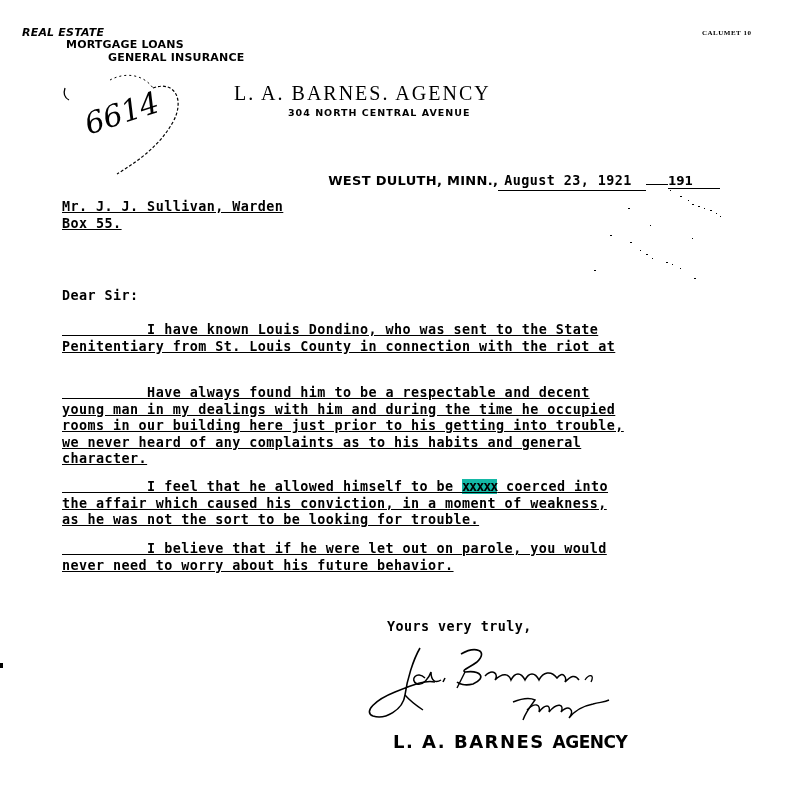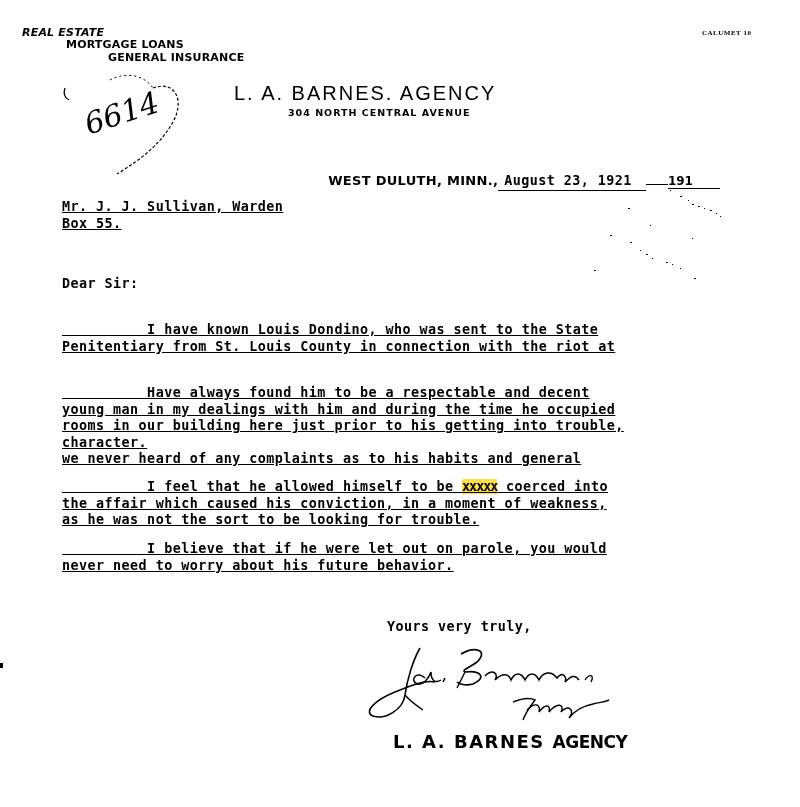--- a/index.html
+++ b/index.html
@@ -3,29 +3,29 @@
   <meta charset="utf-8">
   <style>
     html, body { margin: 0; padding: 0; background: #ffffff; }
     body {
       width: 800px; height: 807px; position: relative; overflow: hidden;
       color: #000; font-family: "DejaVu Sans", sans-serif;
     }
     .abs { position: absolute; white-space: pre; }
     .svc { font-family: "DejaVu Sans", sans-serif; font-weight: bold; font-size: 11px; letter-spacing: 0.2px; }
     .calumet { font-family: Liberation Serif, serif; font-weight: bold; font-size: 7px; letter-spacing: 0.5px; }
-    .agency-title { font-family: Liberation Sans, sans-serif; font-size: 20px; letter-spacing: 2px; }
+    .agency-title { font-family: Liberation Serif, serif; font-size: 20px; letter-spacing: 2px; }
     .agency-addr { font-family: "DejaVu Sans", sans-serif; font-weight: bold; font-size: 9.5px; letter-spacing: 1px; }
     .place { font-family: "DejaVu Sans", sans-serif; font-weight: bold; font-size: 13px; letter-spacing: 0.3px; }
     .typed { font-family: "DejaVu Sans Mono", monospace; font-weight: bold; font-size: 13.4px; line-height: 16.5px; letter-spacing: 0.45px; }
     .date-field { border-bottom: 1.5px solid #000; display: inline-block; }
     .year-field { border-bottom: 1.5px solid #000; display: inline-block; width: 52px; font-family: "DejaVu Sans", sans-serif; font-weight: bold; font-size: 12px; }
     .para { position: absolute; left: 62px; width: 680px; text-decoration: underline; }
     .line { display: block; white-space: pre; }
-    .strike { background: #fde047; color: #000; letter-spacing: -1px; }
+    .strike { background: #14b8a6; color: #000; letter-spacing: -1px; }
     .footer-agency { font-family: "DejaVu Sans", sans-serif; font-weight: bold; font-size: 18px; letter-spacing: 1.5px; }
     .footer-agency .smudge { letter-spacing: -0.5px; font-size: 17px; }
     svg { position: absolute; overflow: visible; }
   </style>
 </head>
 <body>
 
 <div class="abs svc" style="left:22px; top:26px;font-style:italic;">REAL ESTATE</div>
 <div class="abs svc" style="left:66px; top:38px;">MORTGAGE LOANS</div>
 <div class="abs svc" style="left:108px; top:51px;">GENERAL INSURANCE</div>
@@ -71,33 +71,33 @@
     <rect x="72" y="78" width="1" height="1"></rect>
       <rect x="86" y="82" width="2" height="1"></rect>
       <rect x="92" y="84" width="1" height="1"></rect>
     <rect x="100" y="88" width="1" height="1"></rect>
       <rect x="112" y="58" width="1" height="1"></rect>
       <rect x="14" y="90" width="2" height="1"></rect>
     <rect x="114" y="98" width="2" height="1"></rect>
   </g>
 </svg>
 
-<div class="abs typed" style="left:62px; top:276px;">Dear Sir:</div>
+<div class="abs typed" style="left:62px; top:288px;">Dear Sir:</div>
 
 <div class="para typed" style="top:322px;">
   <span class="line">          I have known Louis Dondino, who was sent to the State</span>
   <span class="line">Penitentiary from St. Louis County in connection with the riot at</span>
 </div>
 
 <div class="para typed" style="top:385px;">
   <span class="line">          Have always found him to be a respectable and decent</span>
   <span class="line">young man in my dealings with him and during the time he occupied</span>
   <span class="line">rooms in our building here just prior to his getting into trouble,</span>
+  <span class="line">we never heard of any complaints as to his habits and general</span>
   <span class="line">character.</span>
-  <span class="line">we never heard of any complaints as to his habits and general</span>
 </div>
 
 <div class="para typed" style="top:479px;">
   <span class="line"><span>          I feel that he allowed himself to be </span><span class="strike">xxxxx</span><span> coerced into</span></span>
   <span class="line">the affair which caused his conviction, in a moment of weakness,</span>
   <span class="line">as he was not the sort to be looking for trouble.</span>
 </div>
 
 <div class="para typed" style="top:541px;">
   <span class="line">          I believe that if he were let out on parole, you would</span>

